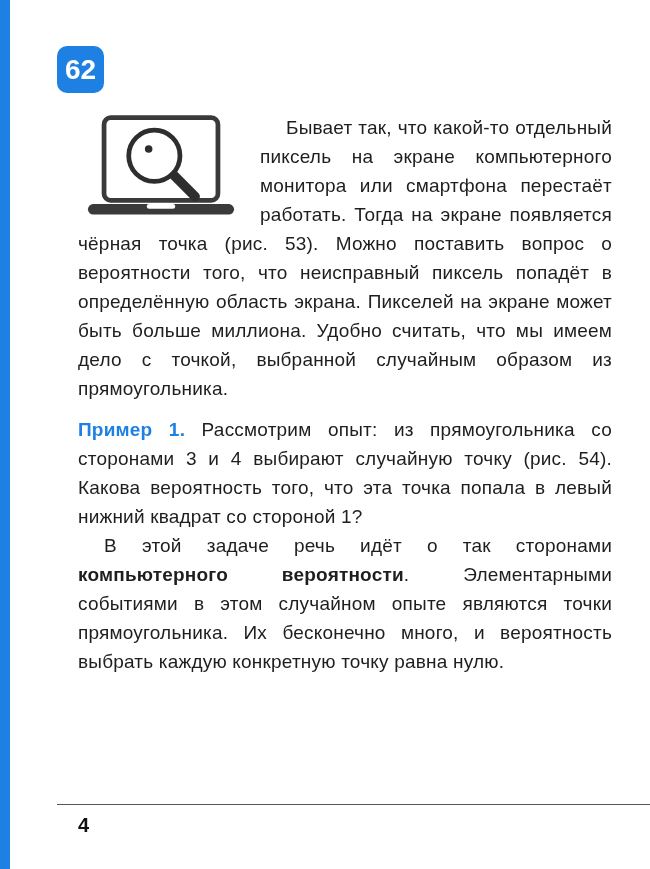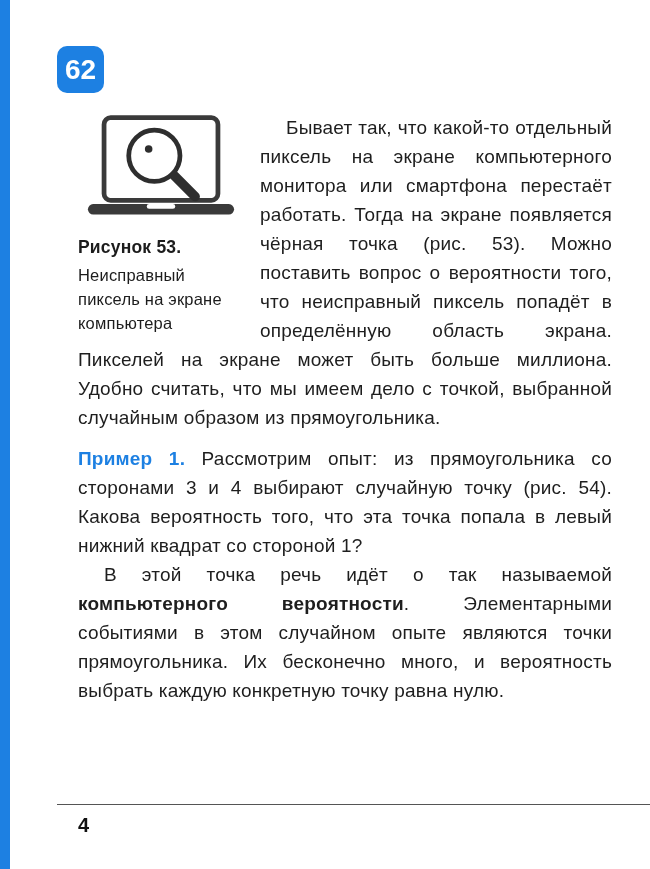--- a/index.html
+++ b/index.html
@@ -91,34 +91,30 @@
       <div class="figure-image">
         <svg viewBox="0 0 170 118" width="162" height="112" aria-hidden="true">
           <rect x="25" y="5" width="120" height="87" rx="7" fill="#ffffff" stroke="#3a3a3a" stroke-width="5"></rect>
           <rect x="8" y="96" width="154" height="11" rx="5.5" fill="#3a3a3a"></rect>
           <rect x="70" y="96" width="30" height="5" rx="2.5" fill="#ffffff"></rect>
           <circle cx="78" cy="45" r="27" fill="#ffffff" stroke="#2e2e2e" stroke-width="5"></circle>
           <circle cx="72" cy="38" r="4" fill="#2e2e2e"></circle>
           <line x1="99" y1="66" x2="121" y2="88" stroke="#2e2e2e" stroke-width="10" stroke-linecap="round"></line>
         </svg>
       </div>
-      <figcaption>
-        <div class="caption-title">Рисунок 53.</div>
-        <div class="caption-text">Неисправный пиксель на экране компьютера</div>
-      </figcaption>
     </figure>
 
     <p class="para indent">Бывает так, что какой-то отдельный пиксель на экране компьютерного монитора или смартфона перестаёт работать. Тогда на экране появляется чёрная точка (рис. 53). Можно поставить вопрос о вероятности того, что неисправный пиксель попадёт в определённую область экрана. Пикселей на экране может быть больше миллиона. Удобно считать, что мы имеем дело с точкой, выбранной случайным образом из прямоугольника.</p>
 
     <p class="para example">
       <span class="example-label accent-color" style="color: rgb(29, 128, 226);">Пример 1.</span><span> Рассмотрим опыт: из прямоугольника со сторонами 3 и 4 выбирают случайную точку (рис. 54). Какова вероятность того, что эта точка попала в левый нижний квадрат со стороной 1?</span>
     </p>
 
     <p class="para indent">
-      <span>В этой точка речь идёт о так называемой </span><b class="accent-text">компьютерного вероятности</b><span>. Элементарными событиями в этом случайном опыте являются точки прямоугольника. Их бесконечно много, и вероятность выбрать каждую конкретную точку равна нулю.</span>
+      <span>В этой задаче речь идёт о так сторонами </span><b class="accent-text">компьютерного вероятности</b><span>. Элементарными событиями в этом случайном опыте являются точки прямоугольника. Их бесконечно много, и вероятность выбрать каждую конкретную точку равна нулю.</span>
     </p>
 
   </div>
 
   <div class="footer-line"></div>
   <div class="page-number">4</div>
 
 </div>
 
 </body></html>

